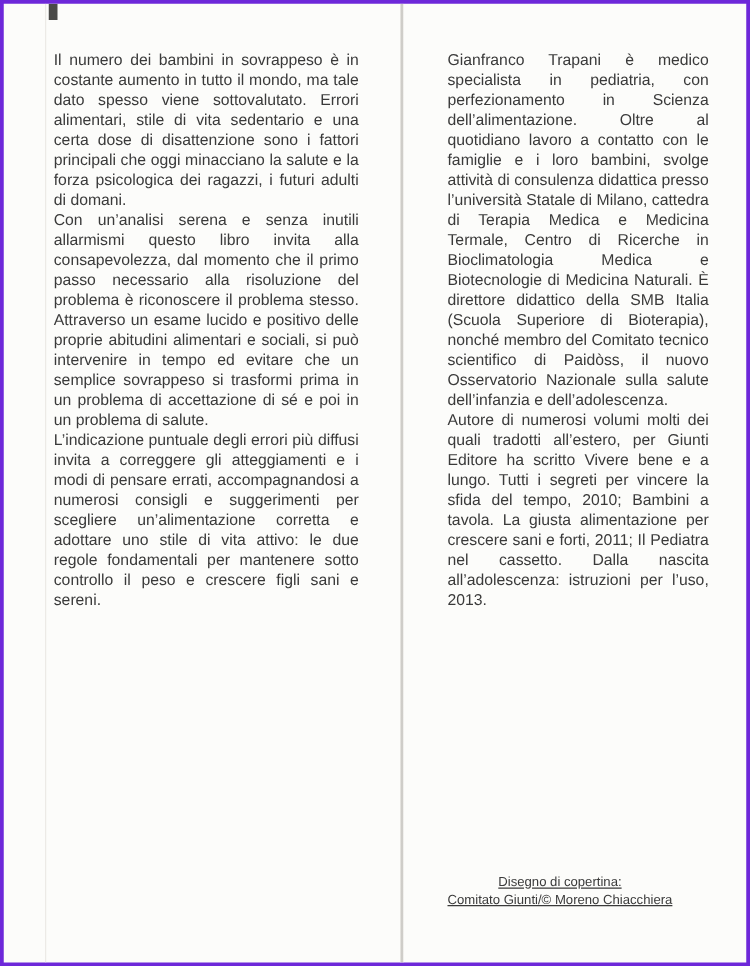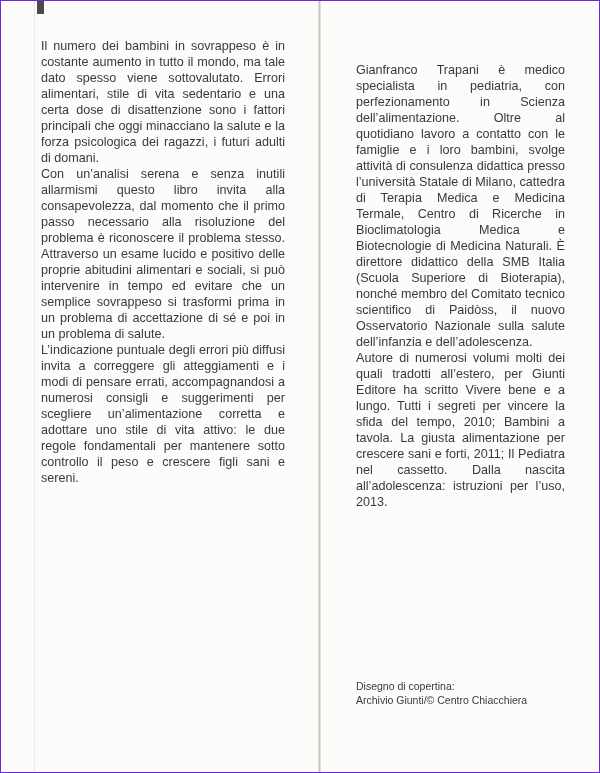--- a/index.html
+++ b/index.html
@@ -8,21 +8,21 @@
     width: 600px;
     height: 773px;
     background: #ededea;
     font-family: "Liberation Sans", sans-serif;
   }
   .scan {
     position: relative;
     width: 600px;
     height: 773px;
     background: #fcfcfa;
-    border: 1px solid #6d28d9;
+    border: 3px solid #6d28d9;
     overflow: hidden;
     padding-left: 10px;
   }
   .fold-center {
     position: absolute;
     left: 317px;
     top: 0;
     width: 3px;
     height: 100%;
     background: linear-gradient(to right, #efeeea 0%, #c2c0bb 55%, #f4f3f0 100%);
@@ -54,32 +54,32 @@
   }
   .left-text {
     left: 40px;
     top: 37px;
     width: 244px;
   }
   .right-text {
     left: 355px;
     top: 37px;
     width: 209px;
-    margin-top: 24px;
   }
   .text-block p { margin: 0; }
   .italic { }
   .credit {
     position: absolute;
     left: 355px;
-    top: 679px;
+    top: 697px;
     color: #3a3a3a;
     font-size: 10.5px;
     line-height: 13.5px;
-    text-align: left;
+    text-align: center;
+    text-decoration: underline;
   }
 </style>
 </head>
 <body>
 
 <div class="scan">
 
   <div class="print-mark"></div>
   <div class="fold-left"></div>
   <div class="fold-center"></div>
@@ -90,16 +90,16 @@
     <p>L’indicazione puntuale degli errori più diffusi invita a correggere gli atteggiamenti e i modi di pensare errati, accompagnandosi a numerosi consigli e suggerimenti per scegliere un’alimentazione corretta e adottare uno stile di vita attivo: le due regole fondamentali per mantenere sotto controllo il peso e crescere figli sani e sereni.</p>
   </div>
 
   <div class="text-block right-text">
     <p>Gianfranco Trapani è medico specialista in pediatria, con perfezionamento in Scienza dell’alimentazione. Oltre al quotidiano lavoro a contatto con le famiglie e i loro bambini, svolge attività di consulenza didattica presso l’università Statale di Milano, cattedra di Terapia Medica e Medicina Termale, Centro di Ricerche in Bioclimatologia Medica e Biotecnologie di Medicina Naturali. È direttore didattico della SMB Italia (Scuola Superiore di Bioterapia), nonché membro del Comitato tecnico scientifico di Paidòss, il nuovo Osservatorio Nazionale sulla salute dell’infanzia e dell’adolescenza.</p>
     <p><span>Autore di numerosi volumi molti dei quali tradotti all’estero, per Giunti Editore ha scritto </span><span class="italic">Vivere bene e a lungo. Tutti i segreti per vincere la sfida del tempo</span><span>, 2010; </span><span class="italic">Bambini a tavola. La giusta alimentazione per crescere sani e forti</span><span>, 2011; </span><span class="italic">Il Pediatra nel cassetto. Dalla nascita all’adolescenza: istruzioni per l’uso</span><span>, 2013.</span></p>
   </div>
 
   <div class="credit">
     <div>Disegno di copertina:</div>
-    <div>Archivio Giunti/© Centro Chiacchiera</div>
+    <div>Comitato Giunti/© Moreno Chiacchiera</div>
   </div>
 
 </div>
 
 </body></html>

